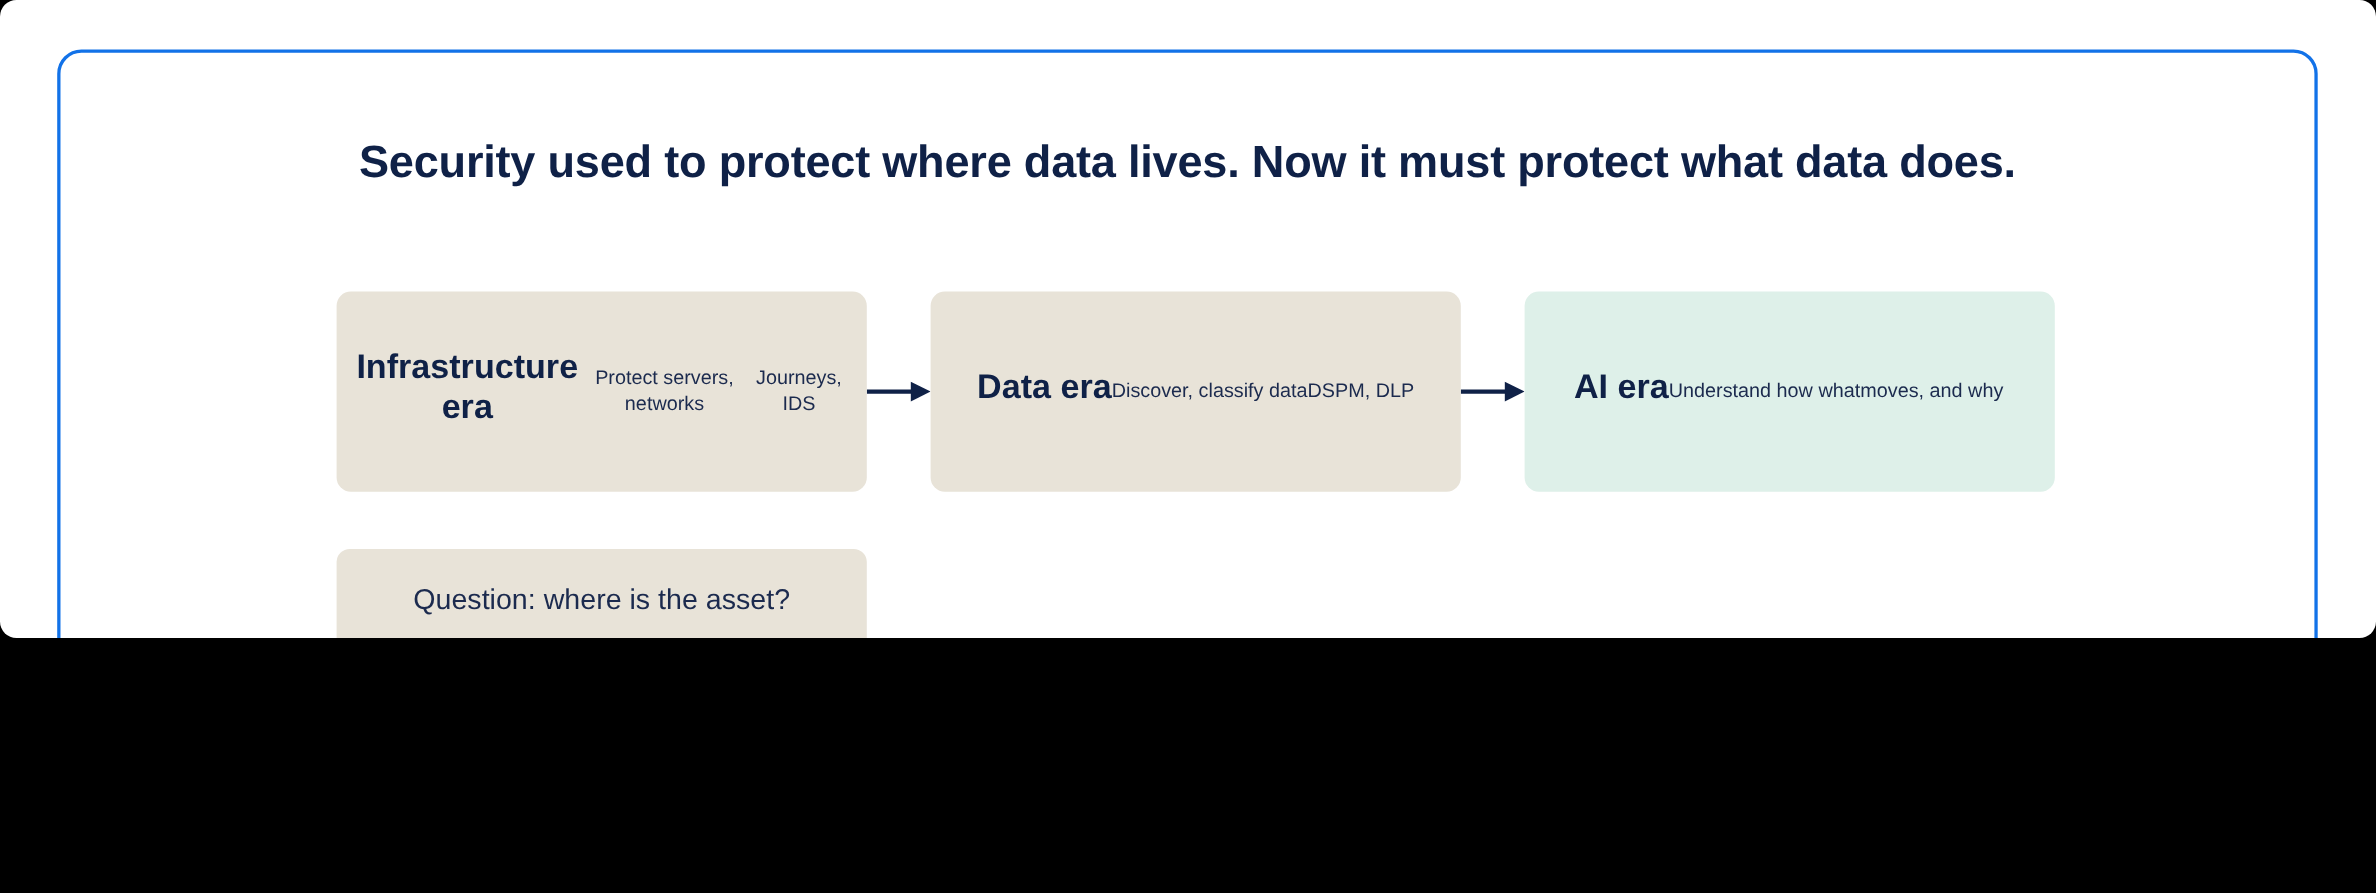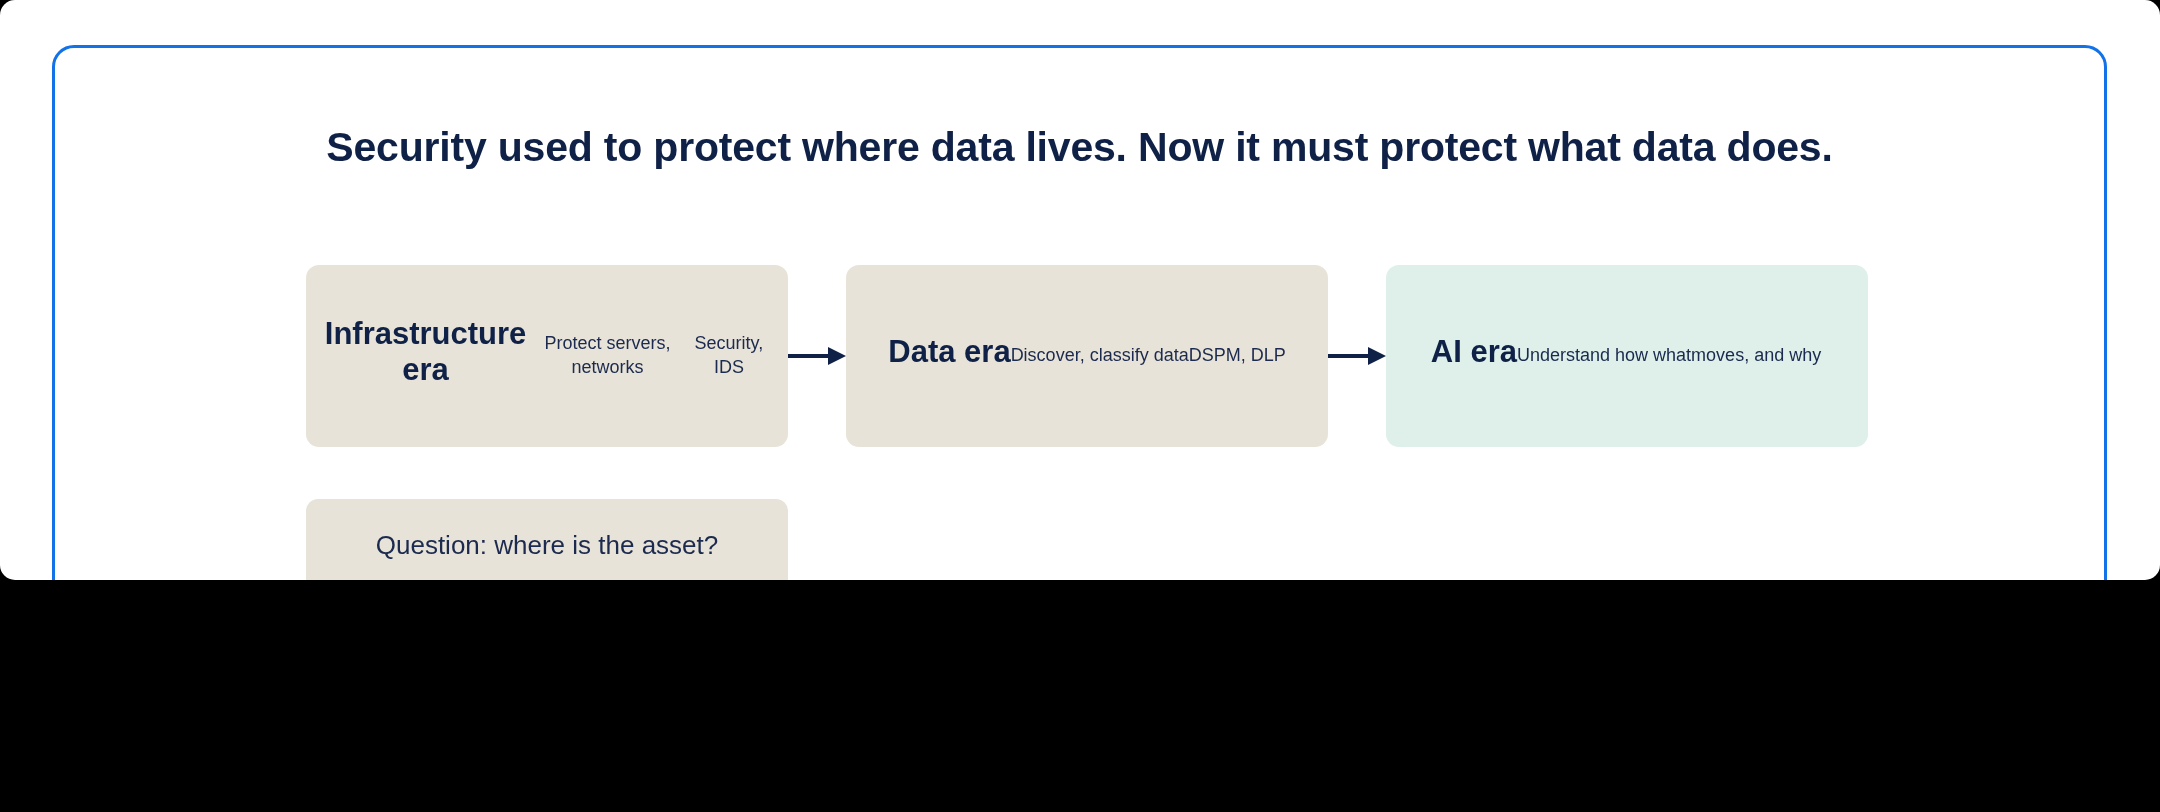--- a/index.html
+++ b/index.html
@@ -143,21 +143,21 @@
 <div id="page">
   <div id="panel">
 
     <div id="headline">Security used to protect where data lives. Now it must protect what data does.</div>
 
     <div id="era-row">
 
       <div class="era-card beige">
         <div class="era-title">Infrastructure era</div>
         <div class="era-line">Protect servers, networks</div>
-        <div class="era-line">Security, IDS</div>
+        <div class="era-line">Journeys, IDS</div>
       </div>
 
       <div class="arrow-gap">
         <svg class="arrow" width="58" height="24" viewBox="0 0 58 24">
           <line x1="0" y1="12" x2="44" y2="12" stroke="#0F2147" stroke-width="4"></line>
           <polygon points="40,3 58,12 40,21" fill="#0F2147"></polygon>
         </svg>
       </div>
 
       <div class="era-card beige">

